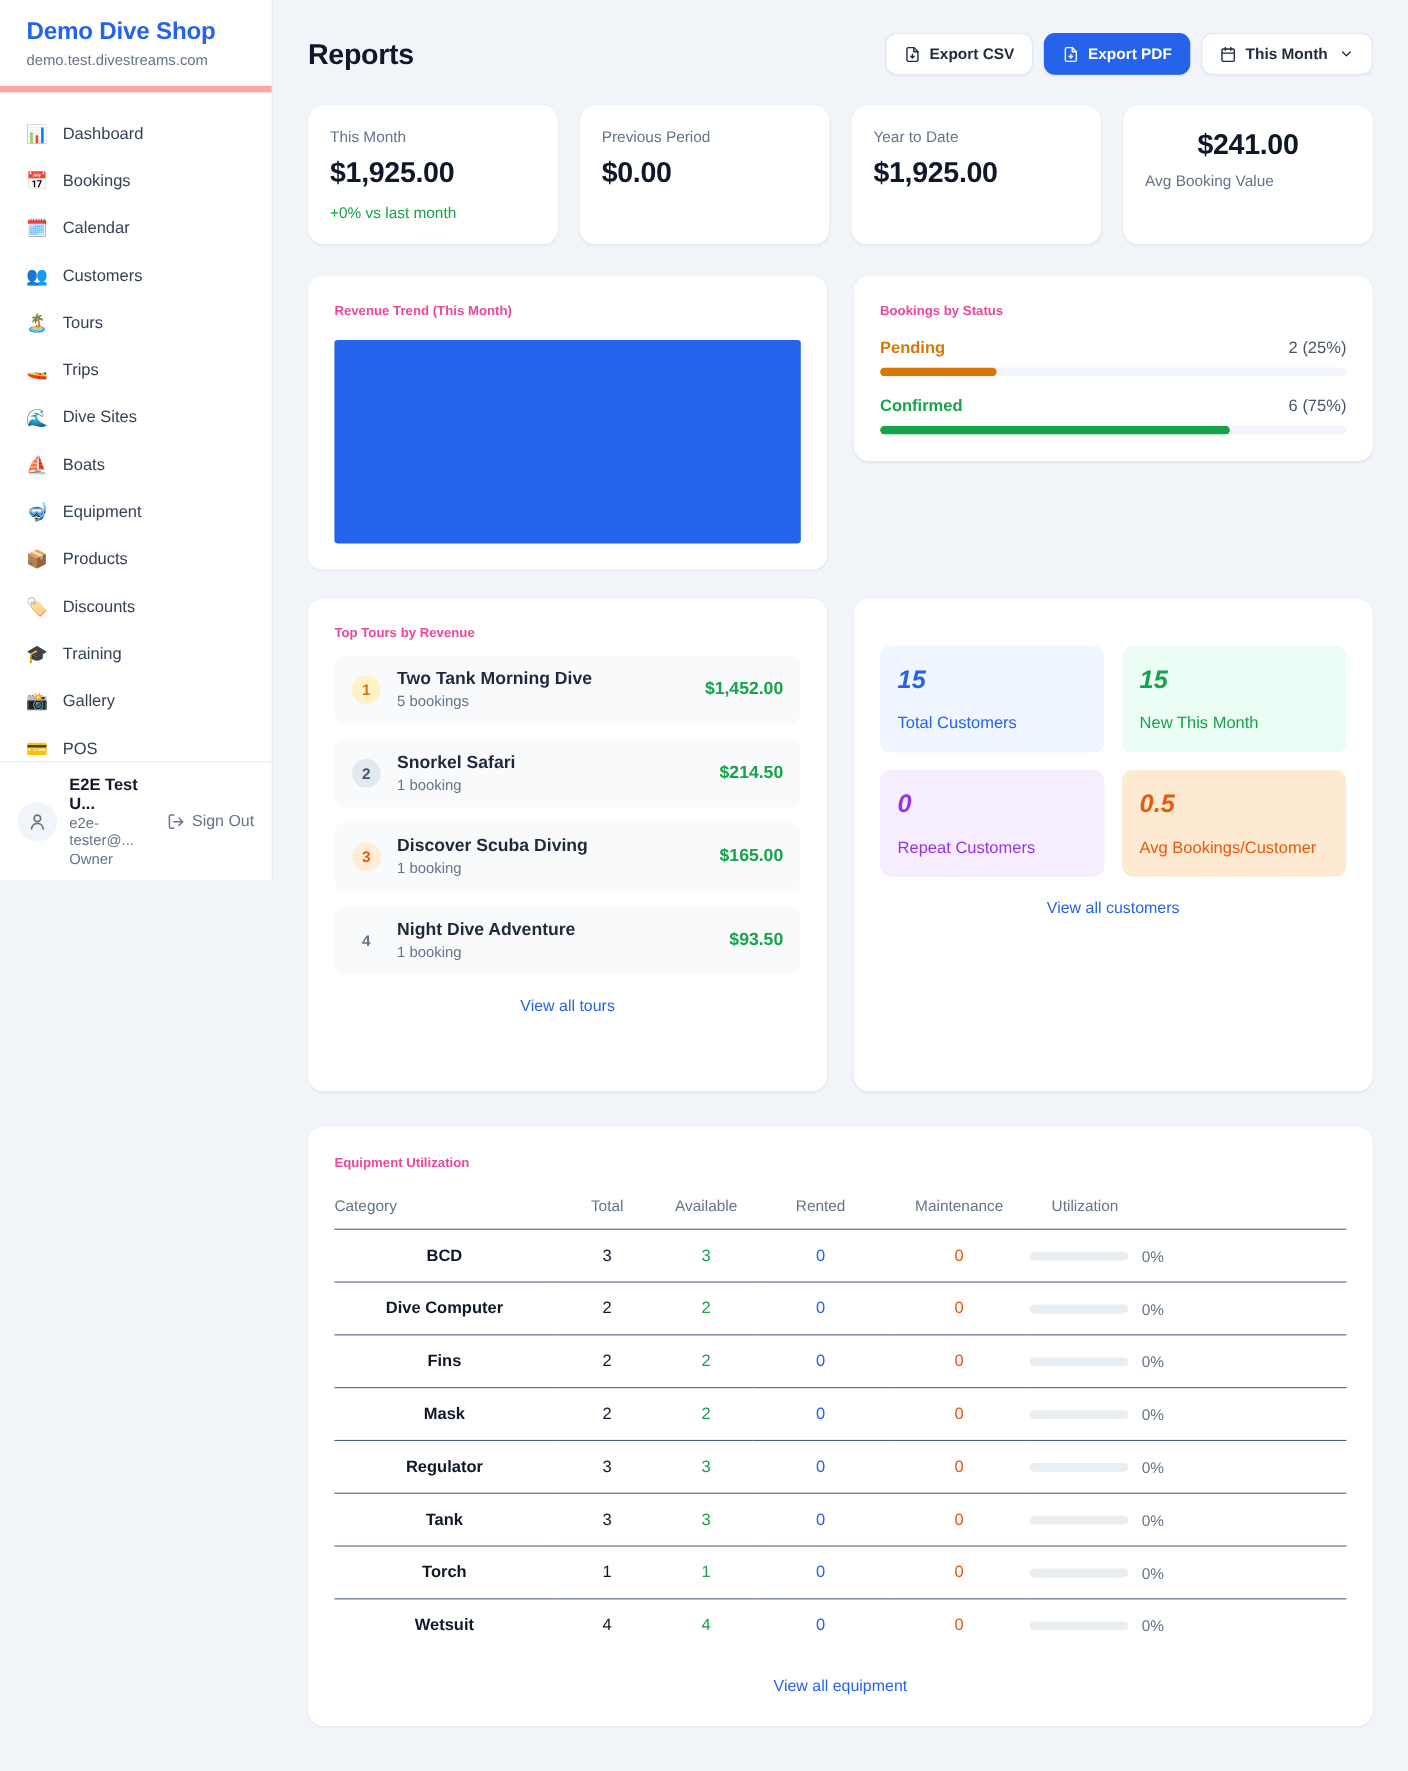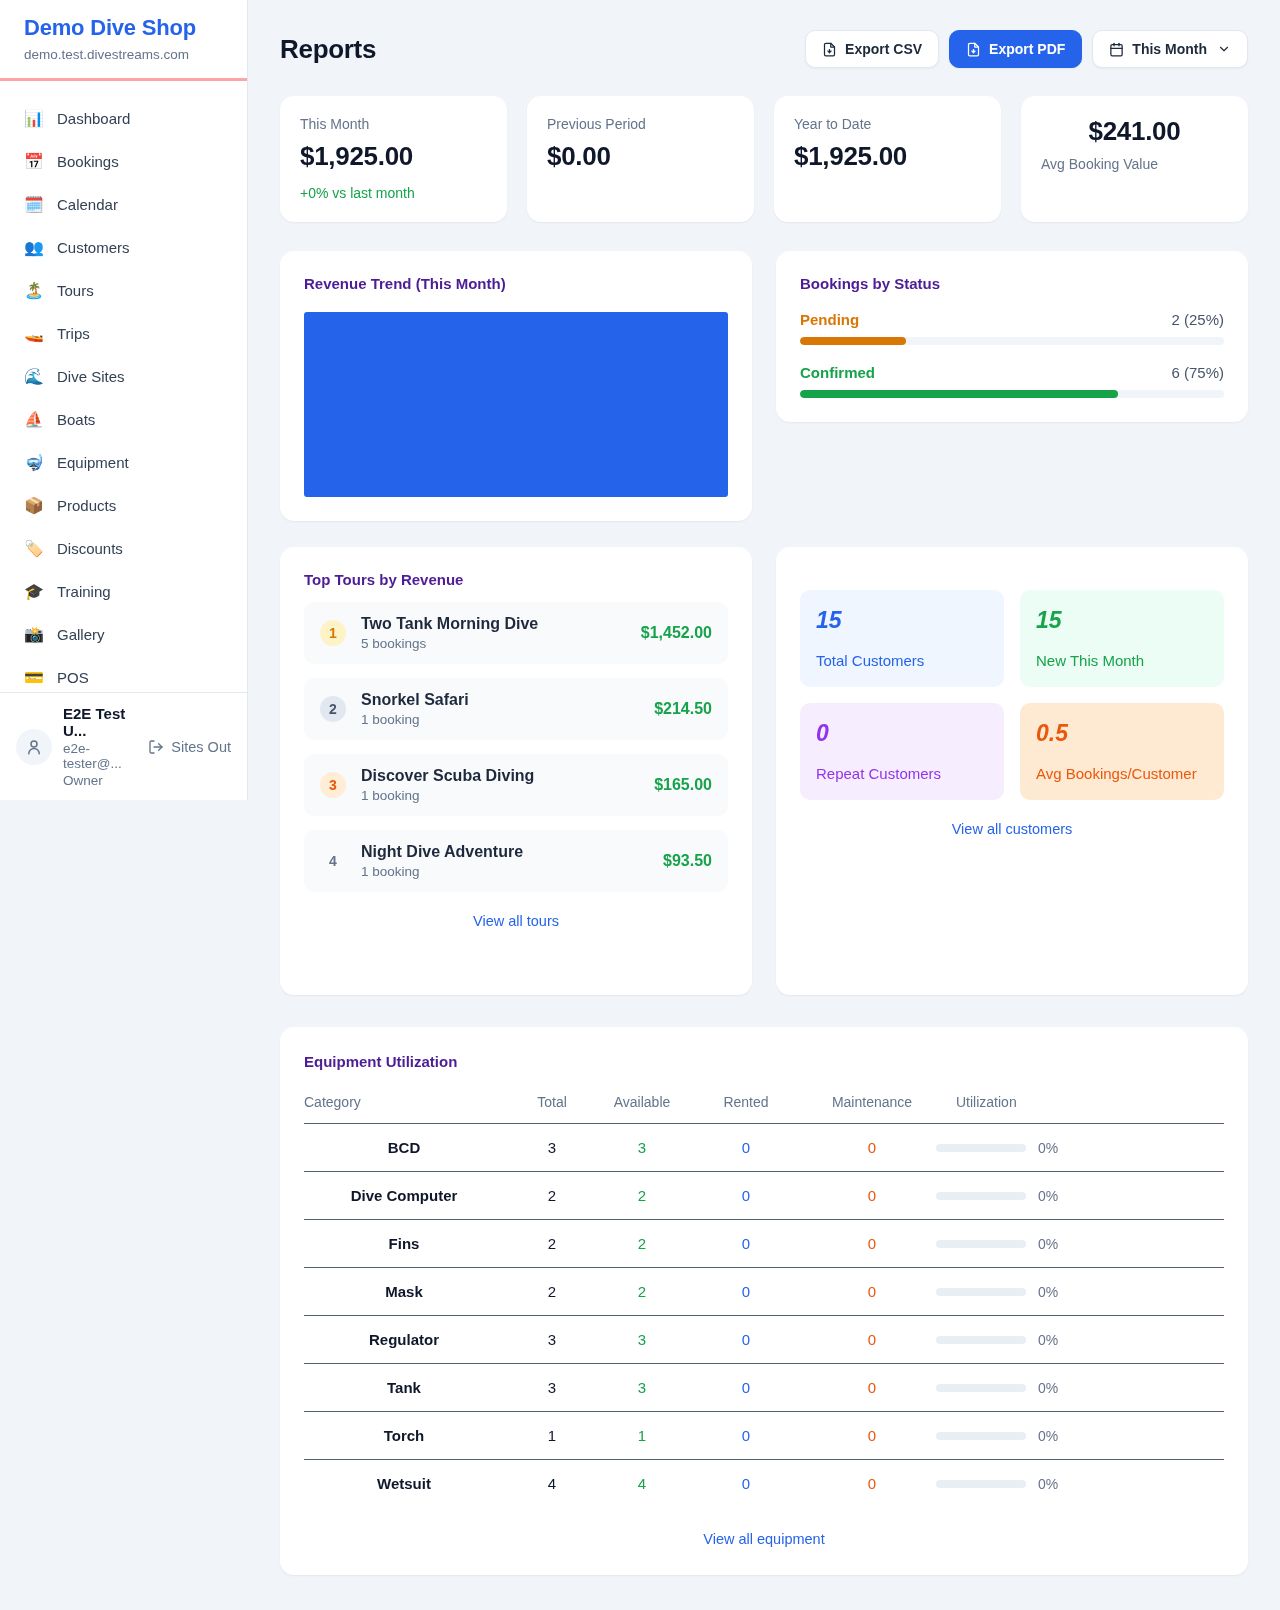--- a/index.html
+++ b/index.html
@@ -12,21 +12,21 @@
     overflow:hidden;
   }
   
   .sidebar {
     position:absolute; left:0; top:0;
     width:248px; height:800px;
     background:#ffffff;
     border-right:1px solid #e2e8f0;
     display:flex; flex-direction:column;
   }
-  .brand { padding:15px 24px 16px; border-bottom:3px solid #fca5a5; }
+  .brand { padding:15px 24px 16px; border-bottom:6px solid #fca5a5; }
   .brand-name { color:#2563eb; font-size:22px; font-weight:800; letter-spacing:-.2px; }
   .brand-domain { color:#64748b; font-size:13.5px; margin-top:6px; }
   .nav { flex:1; padding:16px 8px 0; overflow:hidden; }
   .nav-item {
     display:flex; align-items:center; gap:13px;
     height:43px; padding:0 16px;
     font-size:15px; color:#334155; border-radius:8px;
     cursor:pointer;
   }
   .nav-icon { width:20px; font-size:16px; text-align:center; flex:0 0 20px; }
@@ -54,21 +54,21 @@
     height:38px; padding:0 16px; border-radius:10px;
     background:#fff; border:1px solid #e2e8f0;
     font-size:14px; font-weight:600; color:#1e293b;
     box-shadow:0 1px 2px rgba(15,23,42,.05); cursor:pointer;
     font-family:"Liberation Sans", sans-serif;
   }
   .btn-primary { background:#2563eb; border-color:#2563eb; color:#fff; }
   .chev { margin-left:2px; }
   
   .card { background:#fff; border-radius:14px; box-shadow:0 1px 2px rgba(15,23,42,.06); }
-  .card-title { font-size:15px; font-weight:700; color:#4c1d95; }
+  .card-title { font-size:12px; font-weight:700; color:#ec4899; }
   
   .stats { display:grid; grid-template-columns:repeat(4,1fr); gap:20px; margin-top:28px; }
   .stat-card { padding:20px; height:126px; }
   .stat-label { font-size:14px; color:#64748b; }
   .stat-value { font-size:26px; font-weight:800; margin-top:9px; letter-spacing:-.3px; }
   .stat-delta { font-size:14px; color:#16a34a; margin-top:13px; }
   .stat-card.flip .stat-value { margin-top:0;text-align:center; }
   .stat-card.flip .stat-label { margin-top:9px; }
   
   .row-2col { display:grid; grid-template-columns:1fr 1fr; gap:24px; margin-top:29px; }
@@ -217,21 +217,21 @@
       <div class="user-name">E2E Test U...</div>
       <div class="user-email">e2e-tester@...</div>
       <div class="user-role">Owner</div>
     </div>
     <div class="signout">
       <svg width="16" height="16" viewBox="0 0 24 24" fill="none" stroke="currentColor" stroke-width="2" stroke-linecap="round" stroke-linejoin="round">
           <path d="M9 21H5a2 2 0 0 1-2-2V5a2 2 0 0 1 2-2h4"></path>
           <polyline points="16 17 21 12 16 7"></polyline>
           <line x1="21" y1="12" x2="9" y2="12"></line>
         </svg>
-      <span>Sites Out</span>
+      <span>Sign Out</span>
     </div>
   </div>
 </aside>
 
 <main class="main">
 
   <div class="page-header">
     <h1 class="page-title">Reports</h1>
     <div class="header-actions">
       <button class="btn">

